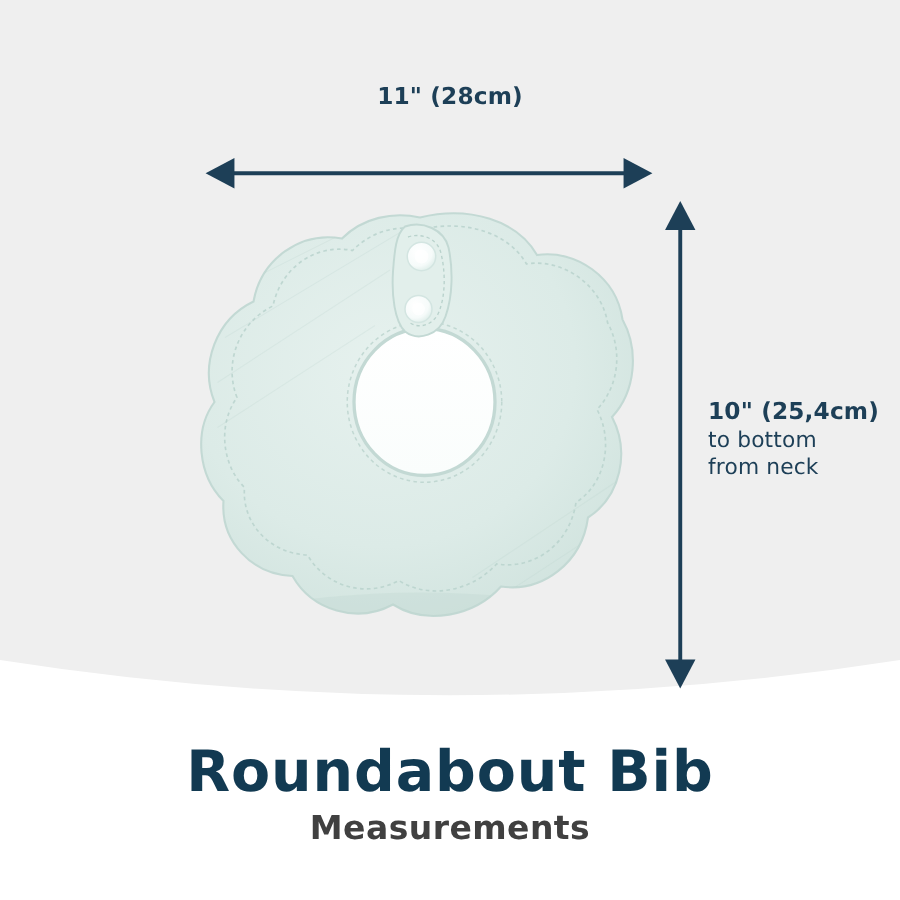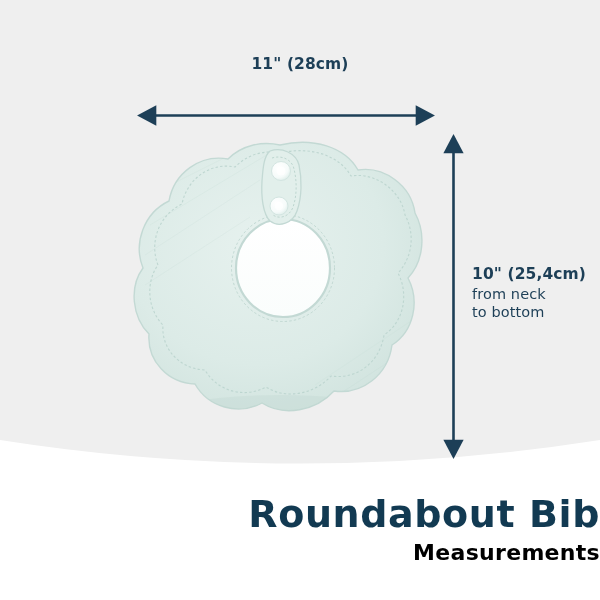--- a/index.html
+++ b/index.html
@@ -67,35 +67,35 @@
     top: 135px;
     width: 300px;
     height: 295px;
   }
   
   #title-group {
     position: absolute;
     left: 0;
     top: 495px;
     width: 600px;
-    text-align: right;
+    text-align: center;
   }
   #product-title {
     font-family: "DejaVu Sans", sans-serif;
     font-size: 38px;
     font-weight: bold;
     color: #123a52;
     letter-spacing: 0.6px;
     line-height: 1.05;
   }
   #product-subtitle {
     font-family: "DejaVu Sans", sans-serif;
     font-size: 22px;
     font-weight: bold;
-    color: #000000;
+    color: #404040;
     letter-spacing: 0.3px;
     line-height: 1.1;
     margin-top: 6px;
   }
 </style>
 </head>
 <body>
 
 <div id="stage">
 
@@ -128,22 +128,22 @@
       <line x1="453.5" y1="152" x2="453.5" y2="441" stroke="#1d3f57" stroke-width="2.6" marker-start="url(#arrow-up)" marker-end="url(#arrow-down)"></line>
     </g>
   </svg>
 
   <div class="meas-block" id="width-block">
     <div class="meas-value">11" (28cm)</div>
   </div>
 
   <div class="meas-block" id="height-block">
     <div class="meas-value">10" (25,4cm)</div>
+    <div class="meas-desc">to bottom</div>
     <div class="meas-desc">from neck</div>
-    <div class="meas-desc">to bottom</div>
   </div>
 
   <svg id="product" viewBox="0 0 300 295">
     <defs>
       <radialGradient id="clothShade" cx="42%" cy="38%" r="72%">
         <stop offset="0%" stop-color="#e6f1ee"></stop>
         <stop offset="62%" stop-color="#dcebe7"></stop>
         <stop offset="100%" stop-color="#cfe2dd"></stop>
       </radialGradient>
       <radialGradient id="snapShade" cx="38%" cy="34%" r="70%">

